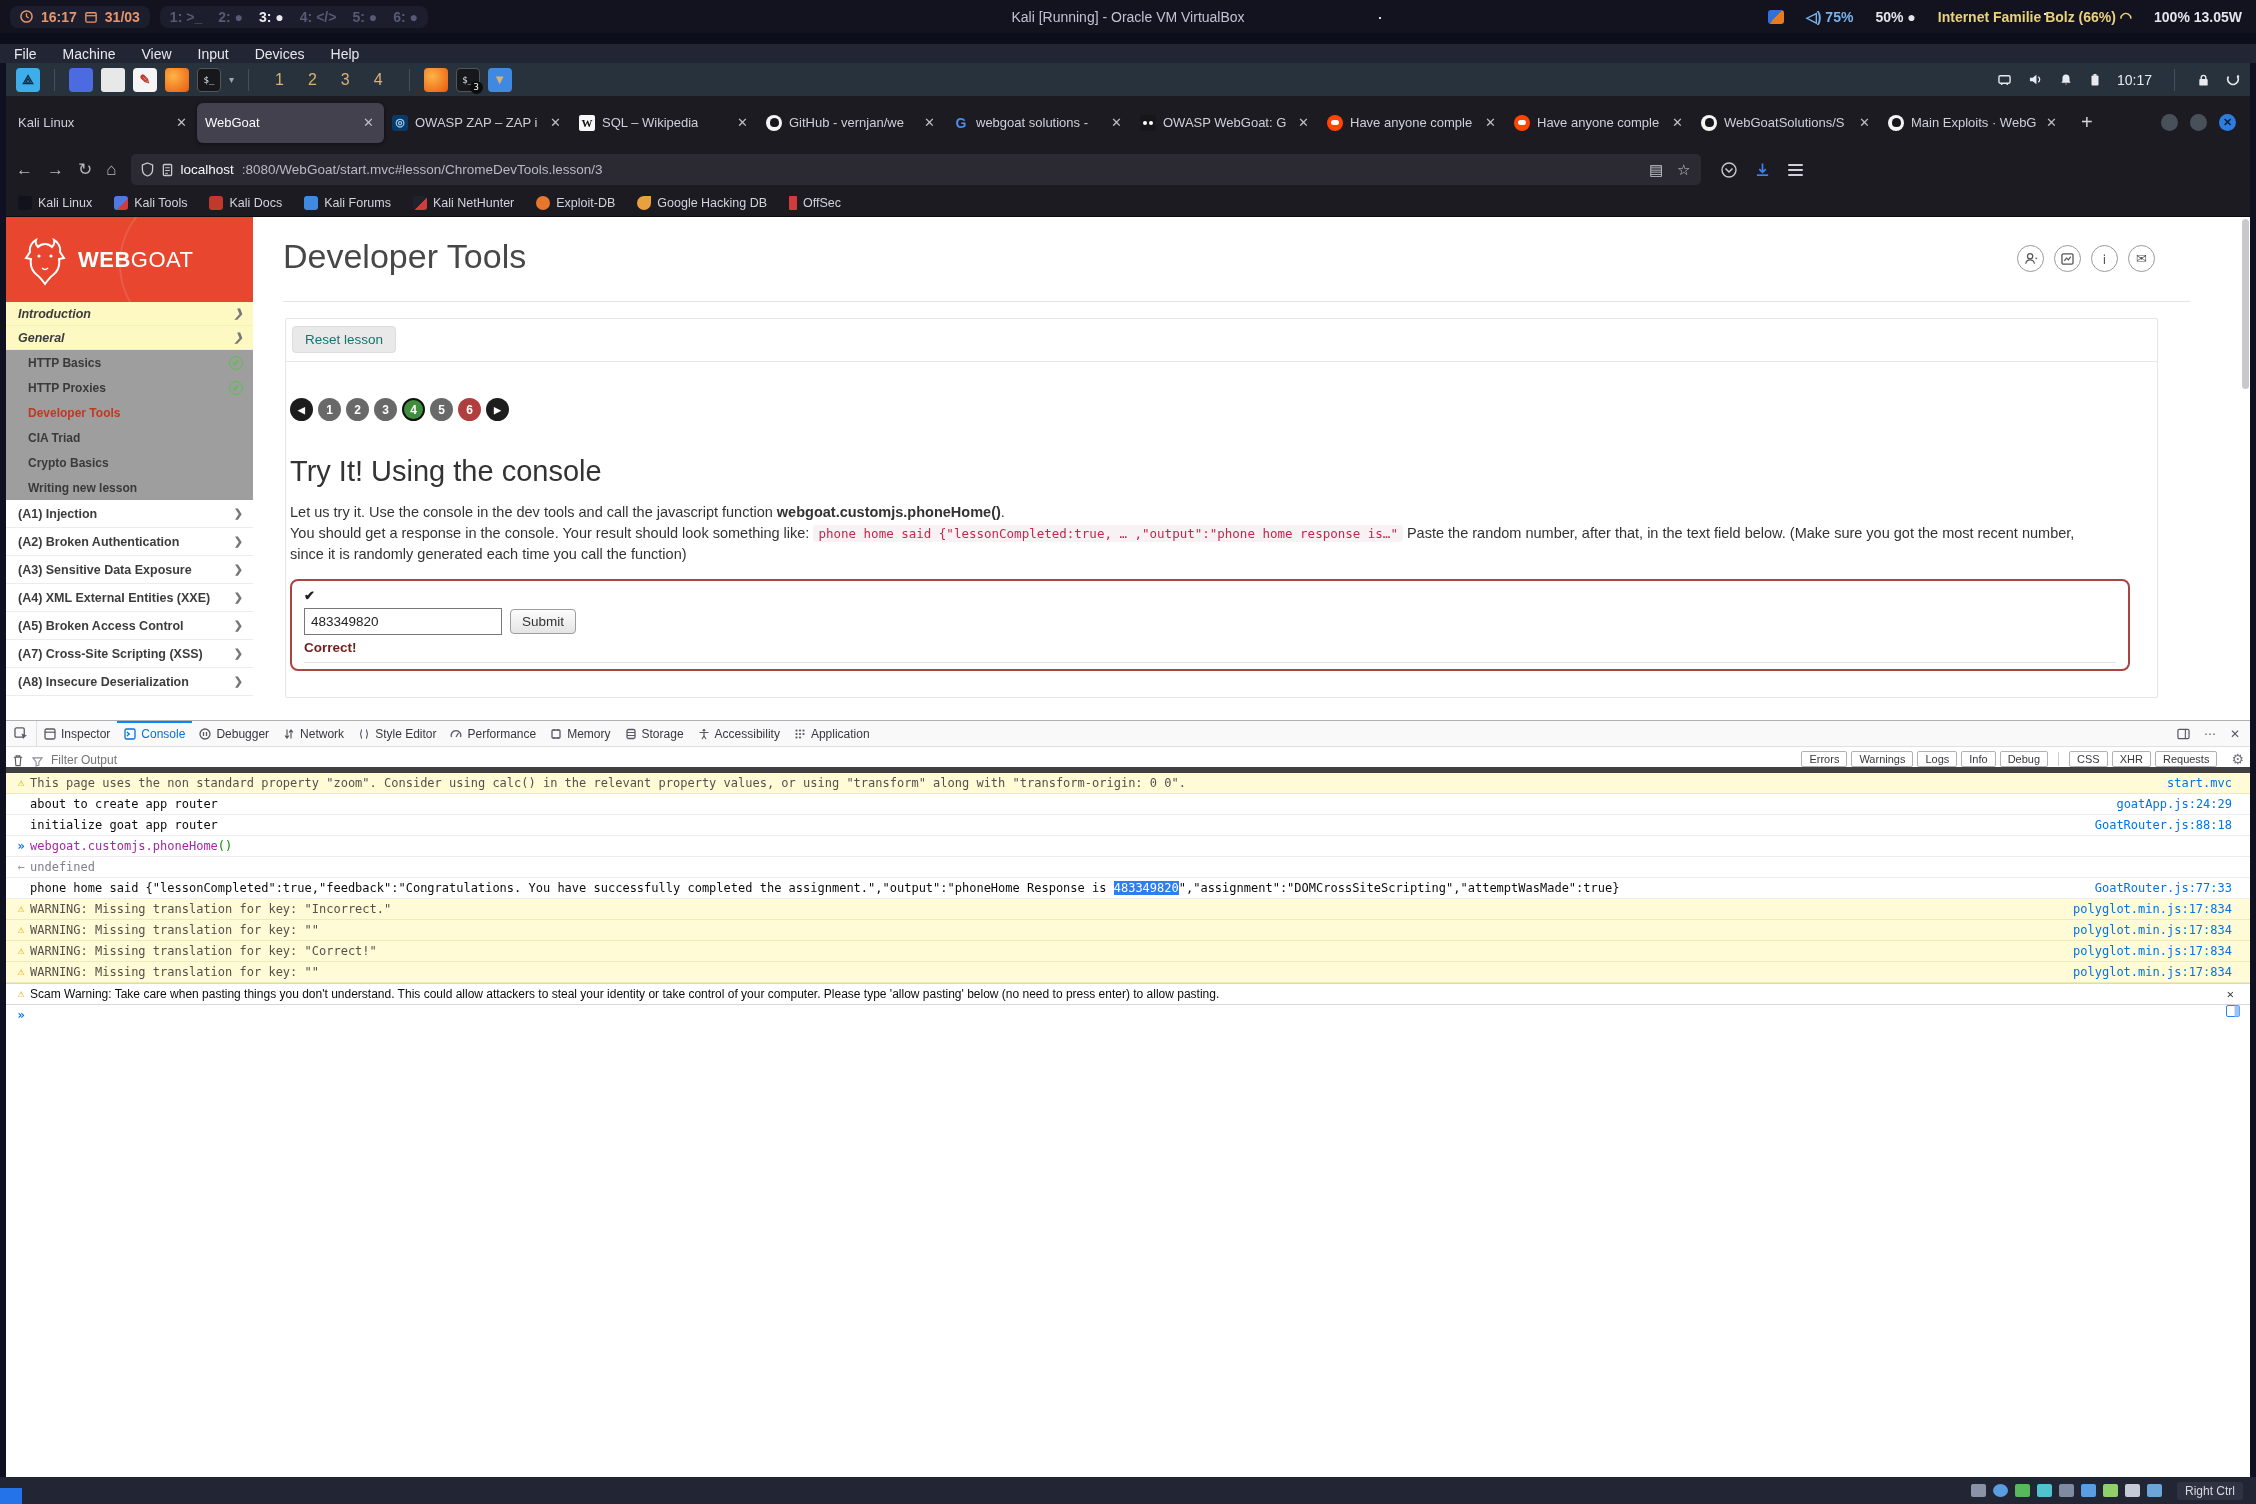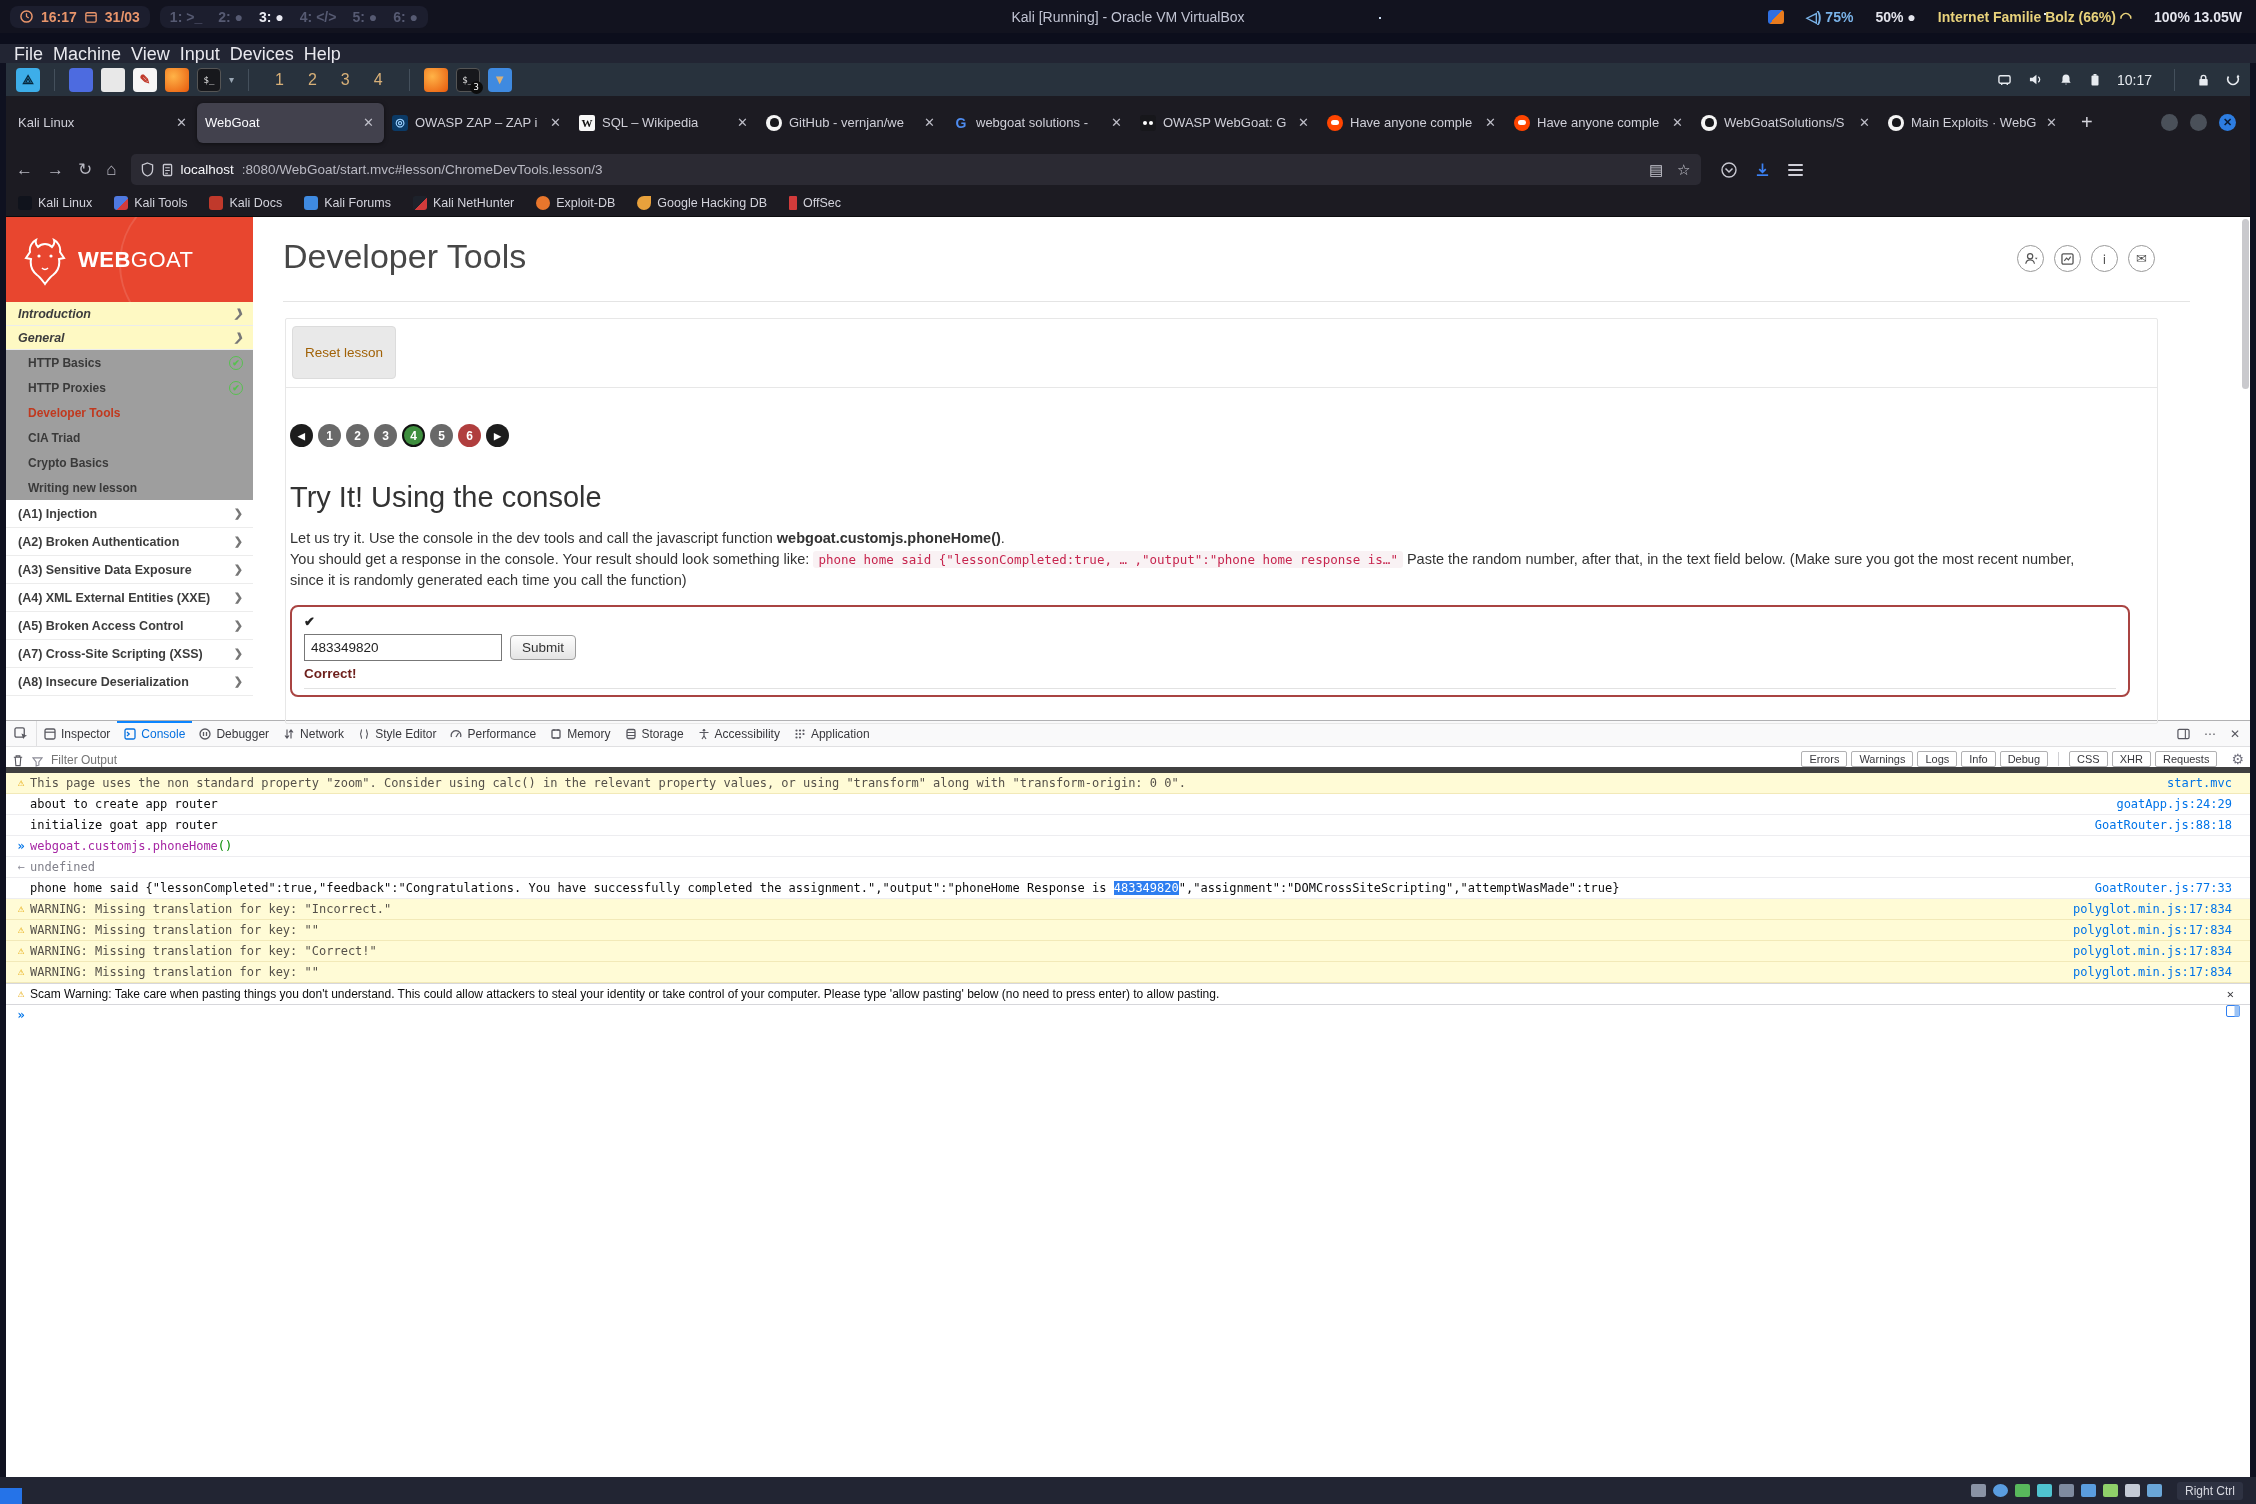--- a/index.html
+++ b/index.html
@@ -16,21 +16,21 @@
   .hb-title { position:absolute; left:50%; transform:translateX(-50%); color:#c0c3d2; font-size:14px; }
   .hb-right { margin-left:auto; display:flex; align-items:center; gap:22px; padding-right:14px; font-weight:bold; font-size:14px; }
   .hb-blue { color:#7ab3e8; } .hb-yel { color:#e8d27b; } .hb-wht { color:#e3e4ec; }
   .vb-mini { width:16px; height:14px; background:linear-gradient(135deg,#2f6fe0 50%,#e87b1e 50%); border-radius:3px; }
 
   
   .gap { height:11px; background:#0c0e1c;
     background-image:radial-gradient(1px 1px at 300px 5px,#b9cde8 50%,transparent 51%),radial-gradient(1px 1px at 1500px 4px,#b9cde8 50%,transparent 51%); }
 
   
-  .menubar { height:19px; background:#222533; color:#e8e8ee; font-size:18px; display:flex; gap:10px; padding-left:14px; }
+  .menubar { height:19px; background:#222533; color:#e8e8ee; font-size:14px; display:flex; align-items:center; gap:26px; padding-left:14px; }
 
   
   .frame { flex:1; display:flex; flex-direction:column; border-left:6px solid #0f1120; border-right:6px solid #0f1120; background:#fff; }
 
   
   .gpanel { height:33px; background:#28323d; display:flex; align-items:center; gap:8px; padding:0 10px; color:#d8b078; }
   .gp-sep { width:1px; height:22px; background:#44505c; margin:0 6px; }
   .gp-ic { width:24px; height:24px; border-radius:4px; display:flex; align-items:center; justify-content:center; font-size:13px; }
   .gp-kali { background:#3daee9; color:#06283d; font-weight:bold; }
   .gp-term { background:#17181c; color:#e4e4e4; border:1px solid #555; font-family:"DejaVu Sans Mono",monospace; font-size:9px; }
@@ -93,21 +93,21 @@
   .gcheck { width:14px; height:14px; border:1.5px solid #57c14f; border-radius:50%; color:#57c14f; font-size:9px; display:flex; align-items:center; justify-content:center; font-weight:bold; }
   .sb-item2 { height:28px; display:flex; align-items:center; justify-content:space-between; padding:0 10px 0 12px; font-size:12.5px; font-weight:bold; color:#3c3c3c; border-bottom:1px solid #ececec; }
 
   .main { flex:1; padding:0 0 0 30px; position:relative; }
   .pg-title { font-size:34px; color:#474747; font-weight:400; padding-top:20px; height:84px; }
   .hd-btns { position:absolute; top:28px; right:95px; display:flex; gap:10px; }
   .hbtn { width:27px; height:27px; border:1px solid #9a9a9a; border-radius:50%; display:flex; align-items:center; justify-content:center; color:#555; font-size:13px; }
   .main-hr { border-top:1px solid #e4e4e4; margin-right:60px; }
   .card { border:1px solid #e7e7e7; border-radius:2px; margin:16px 92px 0 2px; }
   .reset-row { padding:7px 6px 8px 6px; border-bottom:1px solid #e7e7e7; }
-  .reset-btn { display:inline-block; background:#e9e9e9; border:1px solid #dcdcdc; border-radius:4px; color:#a16207; font-size:13.5px; padding:18px 12px; }
+  .reset-btn { display:inline-block; background:#e9e9e9; border:1px solid #dcdcdc; border-radius:4px; color:#0f766e; font-size:13.5px; padding:5px 12px; }
   .content { padding:6px 8px 26px 4px; }
   .pager { display:flex; align-items:center; gap:5px; margin:30px 0 0 0; }
   .pcirc { width:23px; height:23px; border-radius:12px; background:#696969; color:#fff; font-size:12px; font-weight:bold; display:flex; align-items:center; justify-content:center; }
   .pcirc.arrow { background:#1d1d1d; font-size:9px; }
   .pcirc.activep { background:#3e8e3e; border:2.5px solid #111; }
   .pcirc.danger { background:#b03e3e; }
   .lesson-h2 { font-size:29px; color:#333; font-weight:400; margin:34px 0 14px 0; }
   .para { font-size:14.5px; color:#333; line-height:1.45; max-width:1810px; }
   .code-pink { font-family:"DejaVu Sans Mono",monospace; font-size:12.5px; color:#c7254e; background:#f9f2f4; padding:1px 5px; border-radius:3px; }
   .formbox { border:2px solid #a94442; border-radius:8px; margin-top:14px; padding:7px 12px 6px 12px; width:99%; }

